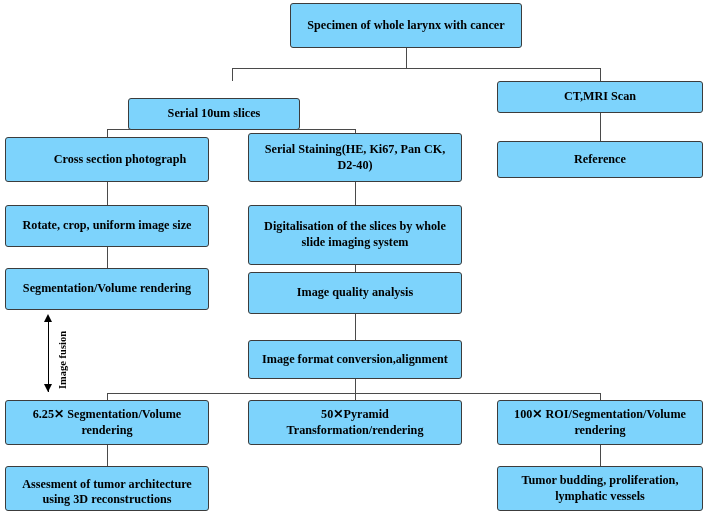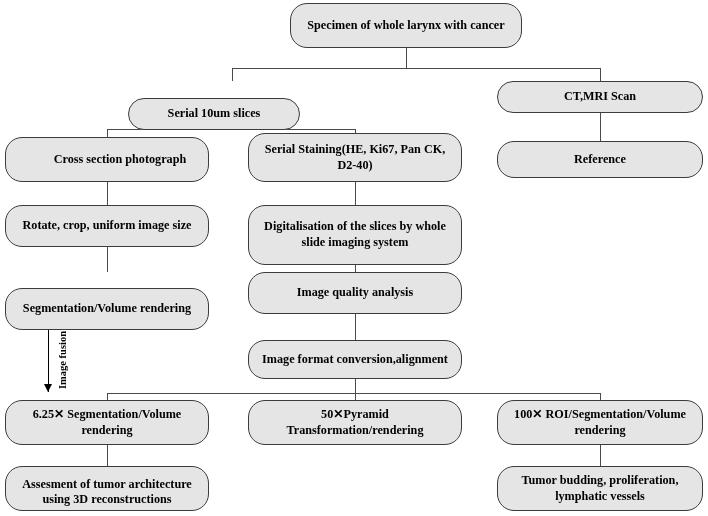--- a/index.html
+++ b/index.html
@@ -12,22 +12,22 @@
     width: 708px;
     height: 516px;
     background: #ffffff;
     font-family: "Liberation Serif", "DejaVu Serif", serif;
     overflow: hidden;
   }
   .node {
     position: absolute;
     box-sizing: border-box;
     border: 1px solid #3c3c3c;
-    border-radius: 17px;
-    background: #e5e5e5;
+    border-radius: 3px;
+    background: #7dd3fc;
     display: flex;
     align-items: center;
     justify-content: center;
     text-align: center;
     font-weight: bold;
     font-size: 12.2px;
     line-height: 1.28;
     color: #000000;
     padding: 2px 6px;
     z-index: 3;
@@ -141,21 +141,21 @@
   </div>
 
   <div class="node" style="left:5px; top:205px; width:204px; height:42px;">
     <span>Rotate, crop, uniform image size</span>
   </div>
 
   <div class="node" style="left:248px; top:205px; width:214px; height:60px;">
     <span>Digitalisation of the slices by whole slide imaging system</span>
   </div>
 
-  <div class="node" style="left:5px; top:288px; width:204px; height:42px;">
+  <div class="node" style="left:5px; top:268px; width:204px; height:42px;">
     <span>Segmentation/Volume rendering</span>
   </div>
 
   <div class="node" style="left:248px; top:272px; width:214px; height:42px;">
     <span>Image quality analysis</span>
   </div>
 
   <div class="node" style="left:248px; top:340px; width:214px; height:39px;">
     <span>Image format conversion,alignment</span>
   </div>

